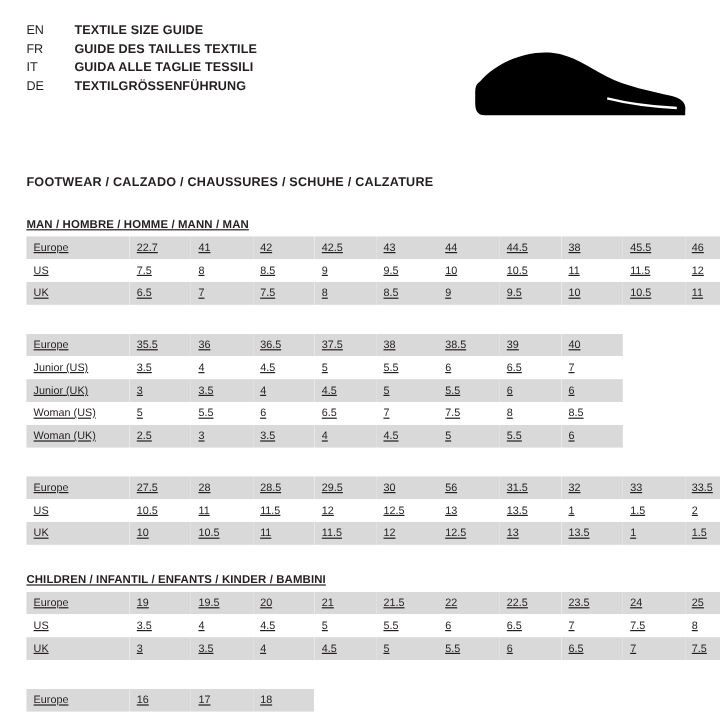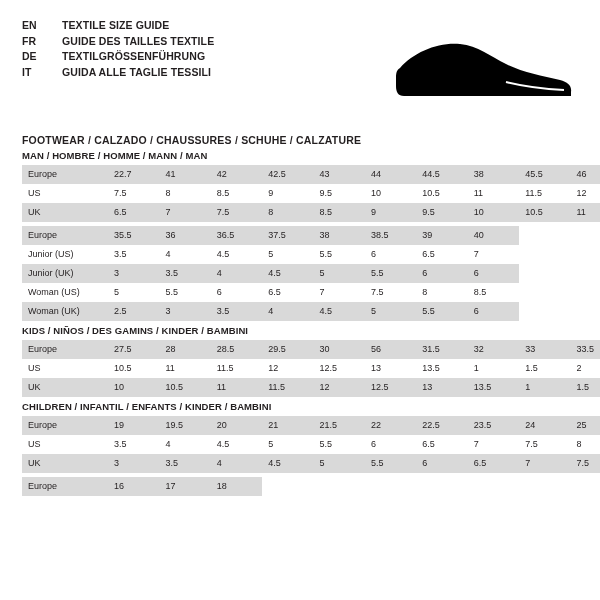--- a/index.html
+++ b/index.html
@@ -32,45 +32,46 @@
   }
   .lang-table td {
     font-size: 10.5px;
     line-height: 15.5px;
     padding: 0;
     vertical-align: top;
     white-space: nowrap;
   }
   .lang-code {
     width: 40px;
-    font-weight: bold;
+    font-weight: normal;
   }
   .lang-title {
     font-weight: bold;
     letter-spacing: 0.1px;
   }
 
   .shoe-art {
     position: absolute;
     top: 20px;
     right: 4px;
     width: 180px;
     height: 66px;
   }
 
   .section-title {
     font-size: 10.5px;
     font-weight: bold;
     letter-spacing: 0.2px;
-    margin-top: 20px;
+    margin-top: 32px;
   }
 
   
   .block {
-    margin-top: 4px;
+    margin-top: 24px;
+    text-decoration: underline;
   }
   .block-title {
     font-size: 9.5px;
     font-weight: bold;
     letter-spacing: 0.1px;
     padding-bottom: 4px;
   }
   table.sizes {
     border-collapse: collapse;
     width: 100%;
@@ -102,26 +103,26 @@
       <tbody id="lang-rows">
           <tr>
             <td class="lang-code">EN</td>
             <td class="lang-title">TEXTILE SIZE GUIDE</td>
           </tr>
           <tr>
             <td class="lang-code">FR</td>
             <td class="lang-title">GUIDE DES TAILLES TEXTILE</td>
           </tr>
           <tr>
+            <td class="lang-code">IT</td>
+            <td class="lang-title">GUIDA ALLE TAGLIE TESSILI</td>
+          </tr>
+          <tr>
             <td class="lang-code">DE</td>
             <td class="lang-title">TEXTILGRÖSSENFÜHRUNG</td>
-          </tr>
-          <tr>
-            <td class="lang-code">IT</td>
-            <td class="lang-title">GUIDA ALLE TAGLIE TESSILI</td>
           </tr>
         </tbody>
     </table>
 
     <div class="shoe-art">
       <svg viewBox="0 0 180 66" width="180" height="66" aria-hidden="true">
         <path d="M6 30 C 20 14, 44 4, 66 6 C 84 8, 96 18, 112 26 C 128 34, 148 38, 166 42 C 174 44, 178 48, 177 54 L 177 58 L 10 58 C 4 58, 2 54, 2 48 L 2 40 C 2 34, 3 32, 6 30 Z" fill="#000000"></path>
         <path d="M112 44 C 128 48, 150 51, 170 52" stroke="#ffffff" stroke-width="2" fill="none"></path>
       </svg>
     </div>
@@ -267,21 +268,20 @@
               <td>5</td>
               <td>5.5</td>
               <td>6</td>
               <td style="background: rgb(255, 255, 255);"></td>
               <td style="background: rgb(255, 255, 255);"></td>
             </tr>
           </tbody>
         </table>
       </div>
       <div class="block">
-        <div class="block-title">KIDS / NIÑOS / DES GAMINS / KINDER / BAMBINI</div>
         <table class="sizes">
           <colgroup>
             <col style="width: 86px;">
             <col style="width: 51.4px;">
             <col style="width: 51.4px;">
             <col style="width: 51.4px;">
             <col style="width: 51.4px;">
             <col style="width: 51.4px;">
             <col style="width: 51.4px;">
             <col style="width: 51.4px;">

